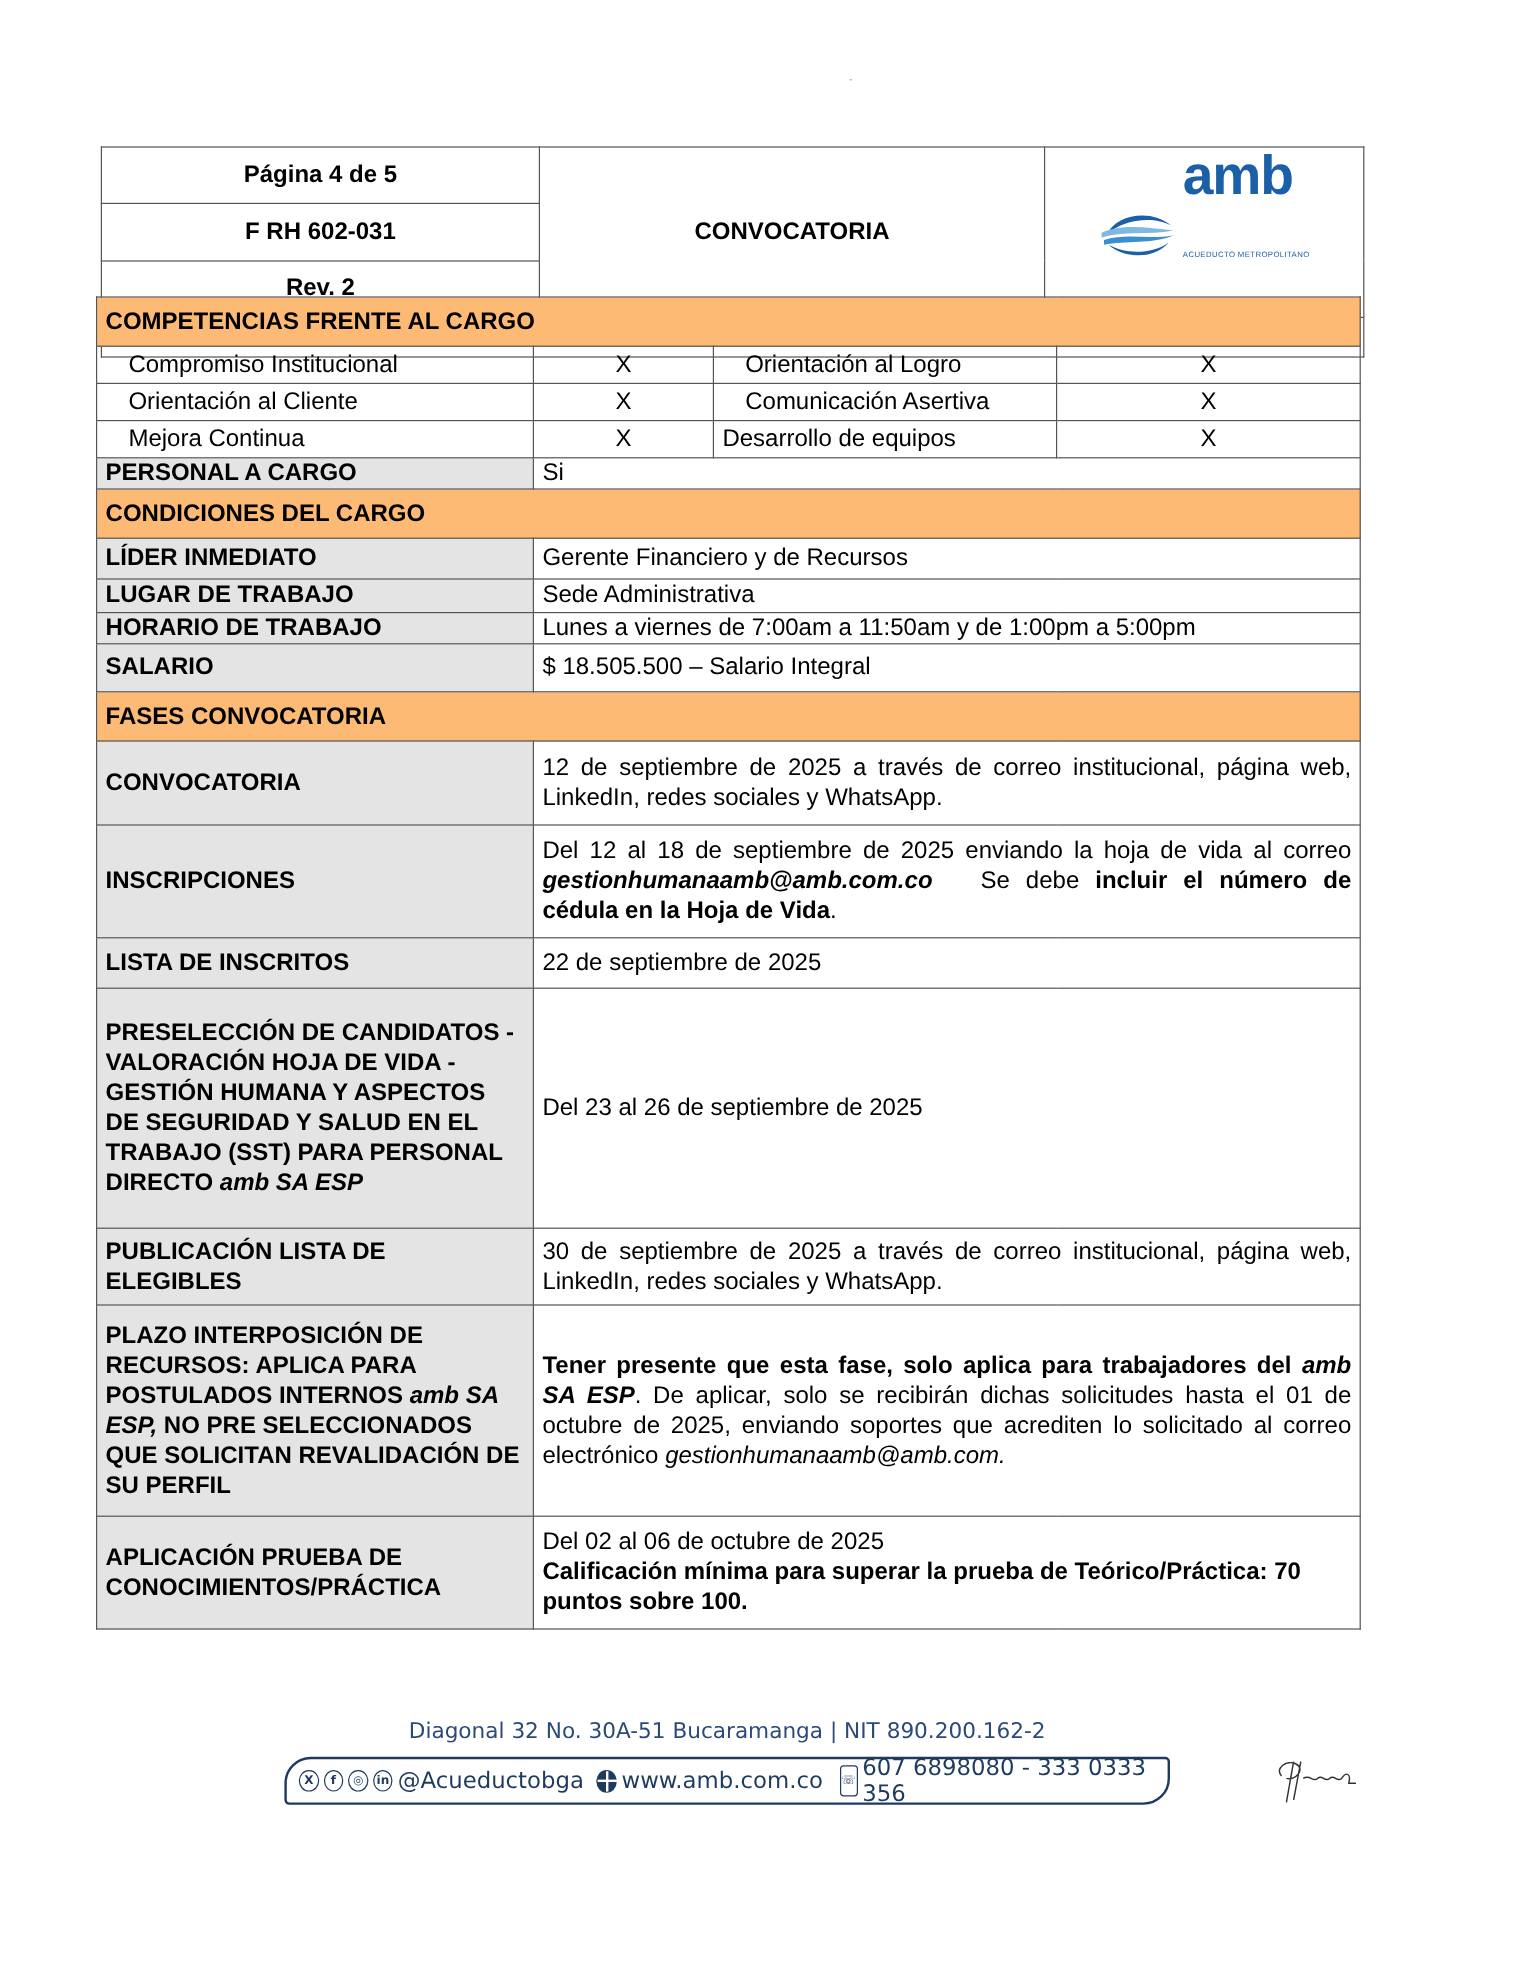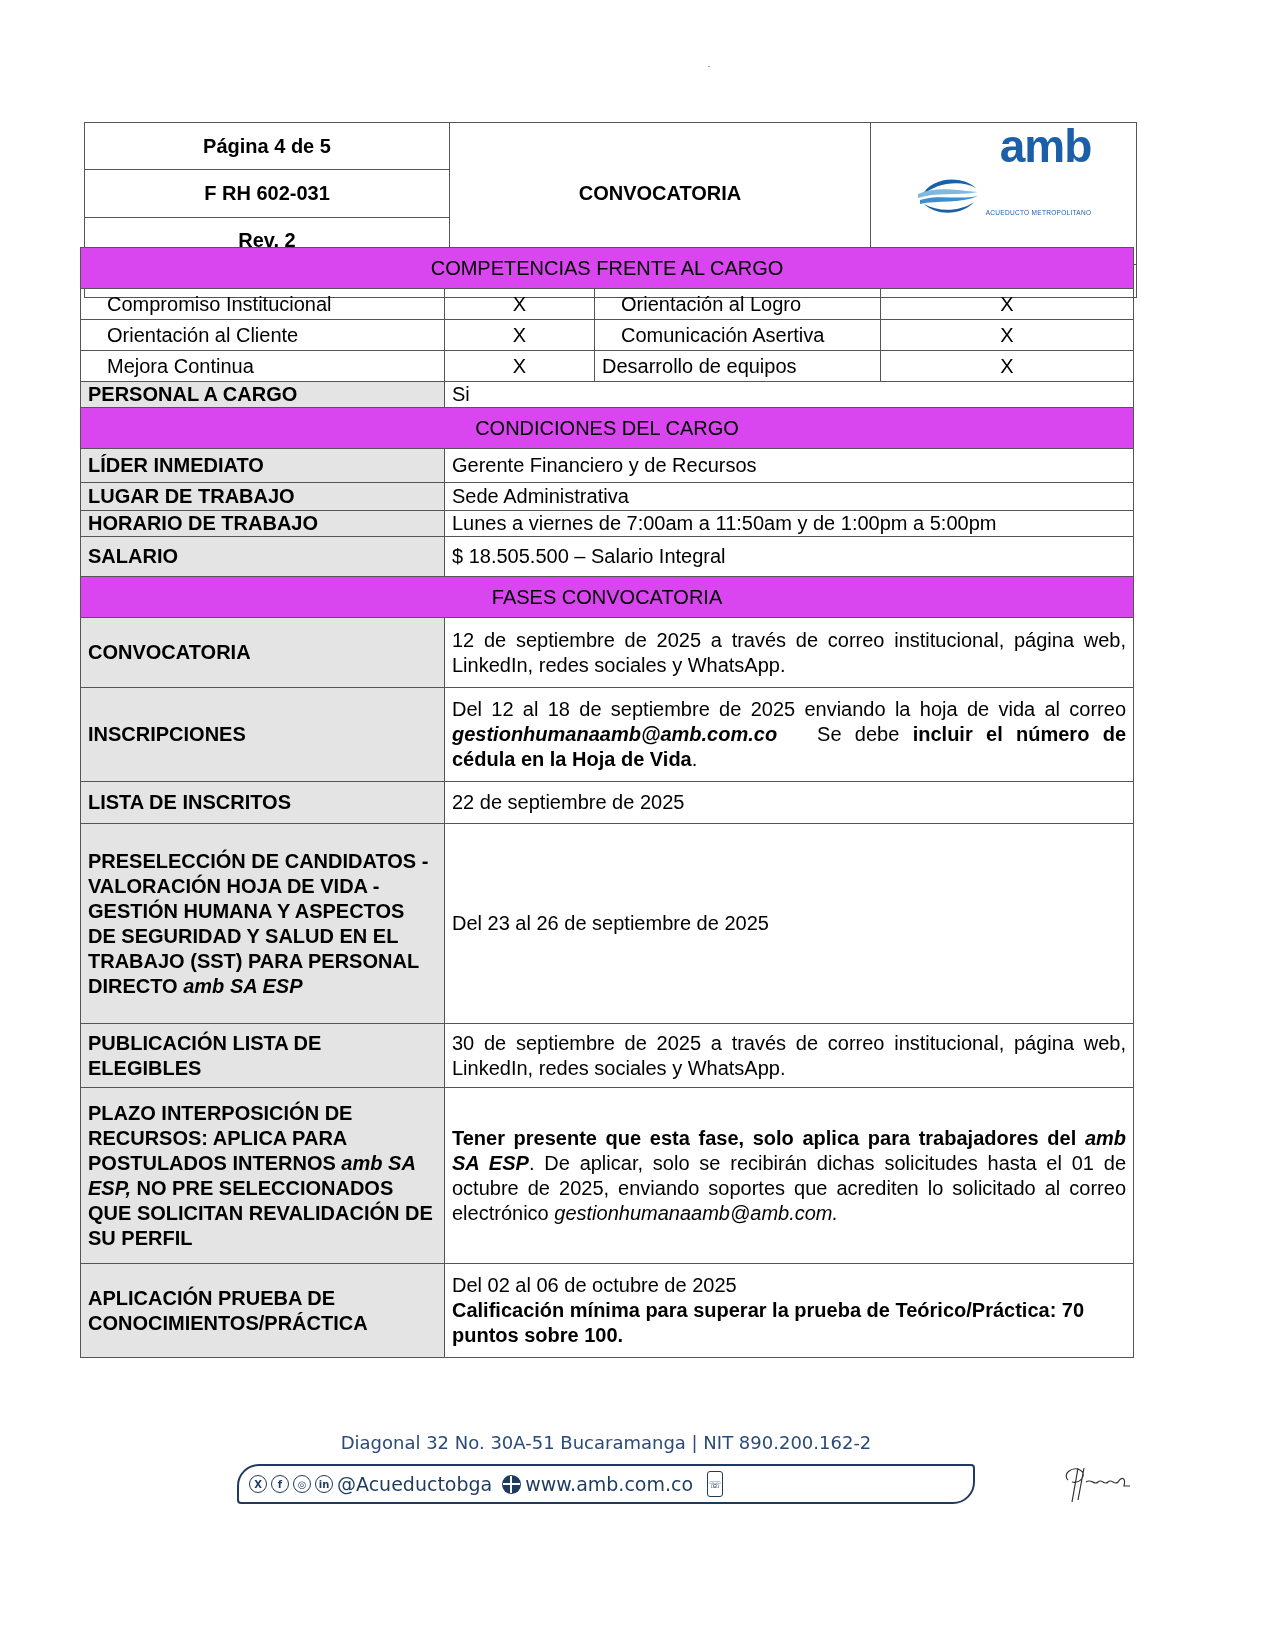--- a/index.html
+++ b/index.html
@@ -6,28 +6,28 @@
   body { width: 1275px; height: 1650px; position: relative; font-family: "Liberation Sans", sans-serif; color: #000; overflow: hidden; }
 
   
   .hdr { position: absolute; left: 84px; top: 85px; width: 1053px; border-collapse: collapse; margin-top: 37px; }
   .hdr td { border: 1.5px solid #555; text-align: center; font-weight: bold; font-size: 20px; padding: 0; }
   .hdr .meta { width: 364px; height: 32px; }
   .hdr .title { width: 420px; }
   .hdr .area { height: 32px; }
 
   .logo { display: flex; align-items: center; justify-content: center; gap: 6px; }
-  .logo-text { display: flex; flex-direction: column; align-items: flex-end; line-height: 1; gap: 40px; }
+  .logo-text { display: flex; flex-direction: column; align-items: flex-start; line-height: 1; gap: 40px; }
   .logo-word { font-size: 46px; font-weight: bold; color: #1b5fa8; letter-spacing: -1px; font-family: "Liberation Sans", sans-serif; }
   .logo-sub { font-size: 6.5px; font-weight: normal; color: #1b5fa8; letter-spacing: 0.3px; margin-top: 1px; }
 
   
   .main { position: absolute; left: 80px; top: 247px; width: 1053px; border-collapse: collapse; table-layout: fixed; }
   .main td { border: 1.5px solid #555; font-size: 20px; padding: 0 7px; vertical-align: middle; line-height: 25px; }
-  .sec { background: #d946ef; text-align: center; font-weight: normal; }
+  .sec { background: #fdba74; text-align: left; font-weight: bold; }
   .lbl { background: #e4e4e4; font-weight: bold; }
   .comp td { height: 30px; }
   .comp .c-name { padding-left: 26px; }
   .comp .c-name2 { padding-left: 26px; }
   .comp .c-x { text-align: center; }
   .just { text-align: justify; }
   .b { font-weight: bold; }
   .i { font-style: italic; }
   .bi { font-weight: bold; font-style: italic; }
 
@@ -176,17 +176,18 @@
 
 <div class="social">
   <span class="circ">X</span>
   <span class="circ">f</span>
   <span class="circ">◎</span>
   <span class="circ">in</span>
   <span>@Acueductobga</span>
   <span class="globe"></span>
   <span>www.amb.com.co</span>
   <span class="phone">☏</span>
+  <span>607 6898080 - 333 0333 356</span>
 </div>
 
 <svg class="sig" width="80" height="44" viewBox="0 0 80 44">
   <path d="M10 20 C4 14, 14 6, 22 10 C30 14, 22 24, 14 22 M20 8 L14 42 M26 8 L20 40 M28 22 C34 18, 36 26, 40 22 C44 18, 46 26, 50 22 C54 18, 56 26, 60 22 C64 16, 68 18, 66 26 L72 26" stroke="#333" stroke-width="1.2" fill="none"></path>
 </svg>
 
 </body></html>

